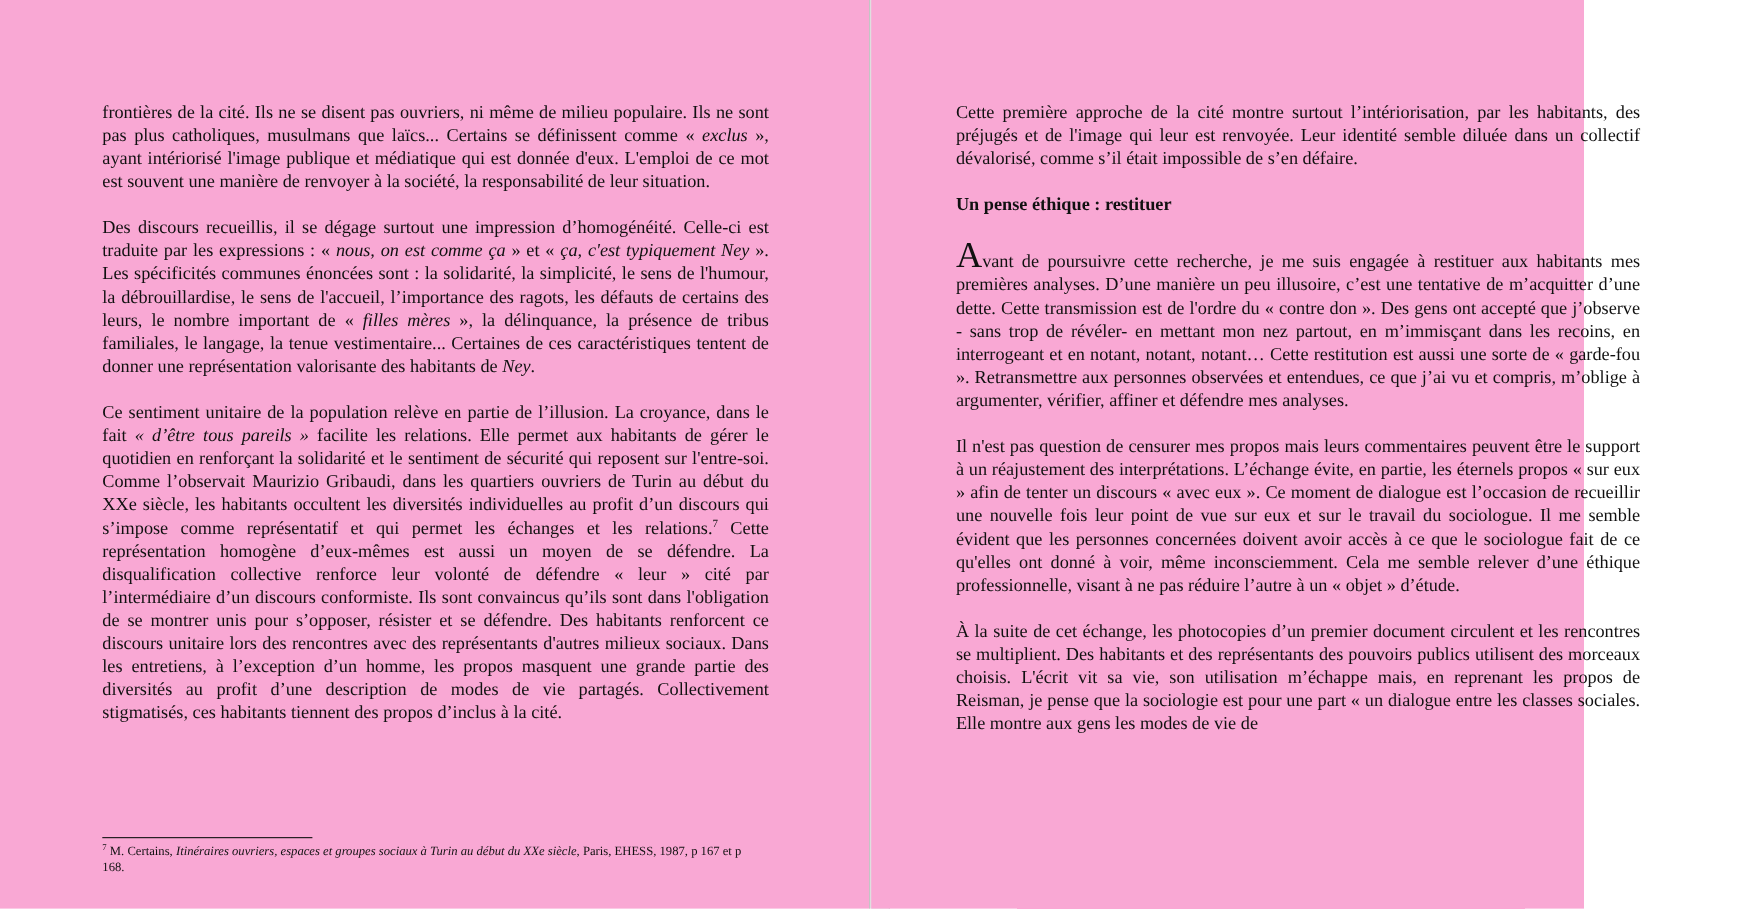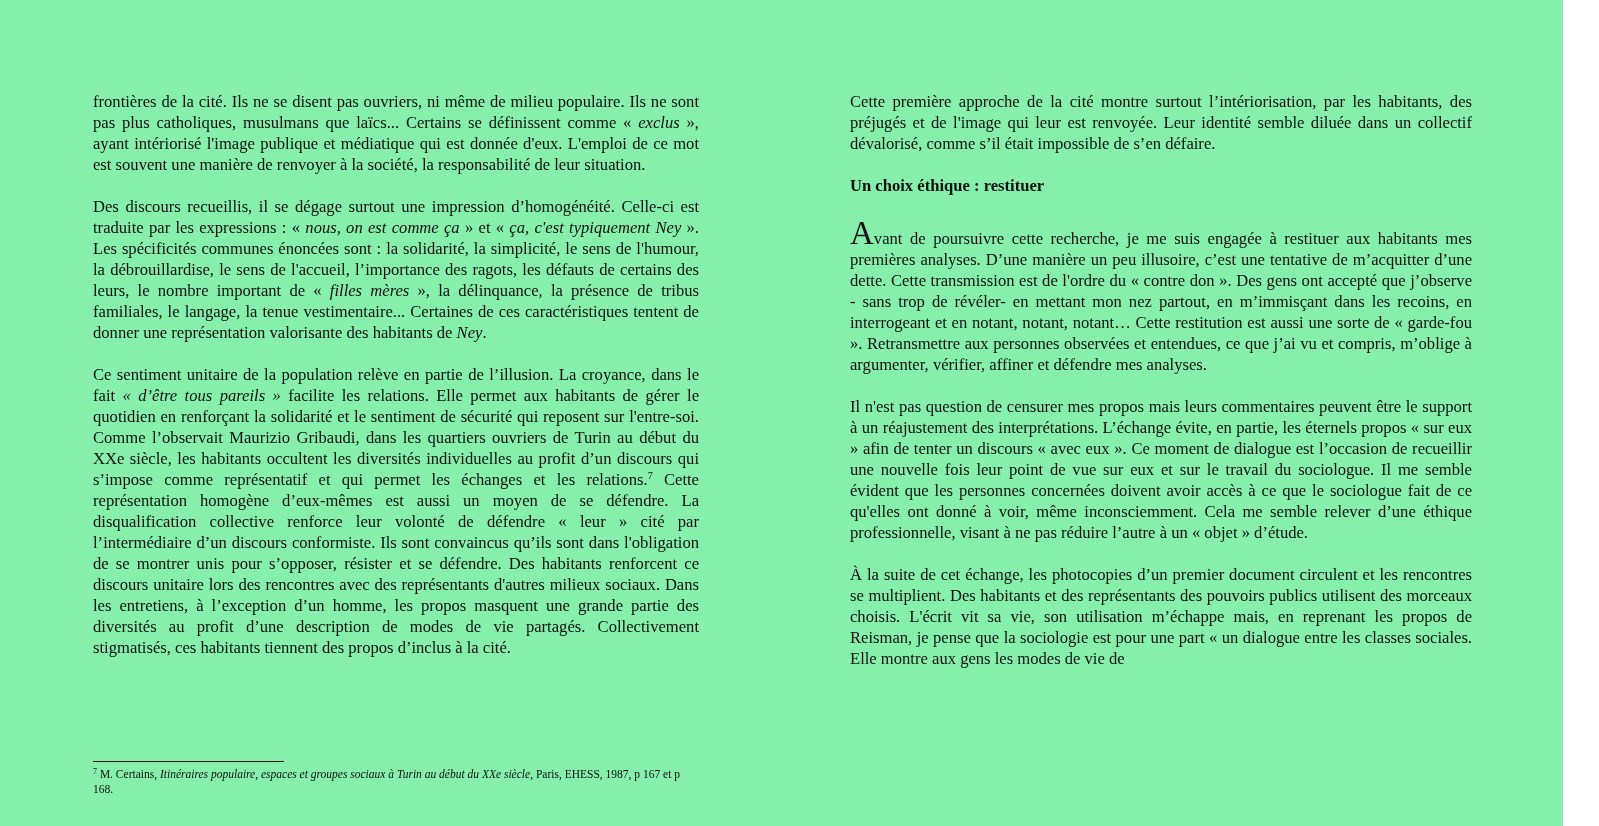--- a/index.html
+++ b/index.html
@@ -4,24 +4,24 @@
 <style>
   html, body { margin: 0; padding: 0; }
   body {
     width: 1599px; height: 826px; overflow: hidden;
     background: #ffffff;
     font-family: "Liberation Serif", "DejaVu Serif", serif;
     color: #111111;
     position: relative;
   }
   .page {
-    position: absolute; top: 0; height: 826px; background: #86efac;
+    position: absolute; top: 0; height: 826px; background: #f9a8d4;
   }
   .page-left { left: 0; width: 790px; }
-  .page-right { left: 773px; width: 790px; }
+  .page-right { left: 792px; width: 648px; }
   .page-gap {
     position: absolute; left: 790px; top: 0; width: 19px; height: 826px;
     background: #e3e3e3;
     border-left: 1px solid #c4c4c4;
     border-right: 1px solid #c4c4c4;
     box-sizing: border-box;
   }
   .text-col {
     position: absolute;
     font-size: 16.6px;
@@ -54,27 +54,27 @@
 <body>
 
 <div class="page page-left">
   <div class="text-col left-col" id="left-col">
       <p><span>frontières de la cité. Ils ne se disent pas ouvriers, ni même de milieu populaire. Ils ne sont pas plus catholiques, musulmans que laïcs... Certains se définissent comme « </span><i>exclus</i><span> », ayant intériorisé l'image publique et médiatique qui est donnée d'eux. L'emploi de ce mot est souvent une manière de renvoyer à la société, la responsabilité de leur situation.</span></p>
       <p><span>Des discours recueillis, il se dégage surtout une impression d’homogénéité. Celle-ci est traduite par les expressions : « </span><i>nous, on est comme ça</i><span> » et « </span><i>ça, c'est typiquement Ney</i><span> ». Les spécificités communes énoncées sont : la solidarité, la simplicité, le sens de l'humour, la débrouillardise, le sens de l'accueil, l’importance des ragots, les défauts de certains des leurs, le nombre important de « </span><i>filles mères</i><span> », la délinquance, la présence de tribus familiales, le langage, la tenue vestimentaire... Certaines de ces caractéristiques tentent de donner une représentation valorisante des habitants de </span><i>Ney</i><span>.</span></p>
       <p class="last"><span>Ce sentiment unitaire de la population relève en partie de l’illusion. La croyance, dans le fait </span><i>« d’être tous pareils »</i><span> facilite les relations. Elle permet aux habitants de gérer le quotidien en renforçant la solidarité et le sentiment de sécurité qui reposent sur l'entre-soi.  Comme l’observait Maurizio Gribaudi, dans les quartiers ouvriers de Turin au début du XXe siècle, les habitants occultent les diversités individuelles au profit d’un discours qui s’impose comme représentatif et qui permet les échanges et les relations.</span><sup>7</sup><span> Cette représentation homogène d’eux-mêmes est aussi un moyen de se défendre. La disqualification collective renforce leur volonté de défendre « leur » cité par l’intermédiaire d’un discours conformiste. Ils sont convaincus qu’ils sont dans l'obligation de se montrer unis pour s’opposer, résister et se défendre. Des habitants renforcent ce discours unitaire lors des rencontres avec des représentants d'autres milieux sociaux. Dans les entretiens, à l’exception d’un homme, les propos masquent une grande partie des diversités au profit d’une description de modes de vie partagés. Collectivement stigmatisés, ces habitants tiennent des propos d’inclus à la cité.</span></p>
     </div>
   <div class="footnote-sep"></div>
   <div class="footnote">
-    <sup>7</sup><span> M. Certains, </span><i>Itinéraires populaire, espaces et groupes sociaux à Turin au début du XXe siècle</i><span>, Paris, EHESS, 1987, p 167 et p 168.</span>
+    <sup>7</sup><span> M. Certains, </span><i>Itinéraires ouvriers, espaces et groupes sociaux à Turin au début du XXe siècle</i><span>, Paris, EHESS, 1987, p 167 et p 168.</span>
   </div>
 </div>
 
 <div class="page-gap"></div>
 
 <div class="page page-right">
   <div class="text-col right-col">
     <p>Cette première approche de la cité montre surtout l’intériorisation, par les habitants, des préjugés et de l'image qui leur est renvoyée. Leur identité semble diluée dans un collectif dévalorisé, comme s’il était impossible de s’en défaire.</p>
-    <h3 class="section-heading">Un choix éthique : restituer</h3>
+    <h3 class="section-heading">Un pense éthique : restituer</h3>
     <p><span class="dropcap">A</span><span>vant de poursuivre cette recherche, je me suis engagée à restituer aux habitants mes premières analyses. D’une manière un peu illusoire, c’est une tentative de m’acquitter d’une dette. Cette transmission est de l'ordre du « contre don ». Des gens ont accepté que j’observe - sans trop de révéler- en mettant mon nez partout, en m’immisçant dans les recoins, en interrogeant et en notant, notant, notant… Cette restitution est aussi une sorte de « garde-fou ». Retransmettre aux personnes observées et entendues, ce que j’ai vu et compris, m’oblige à argumenter, vérifier, affiner et défendre mes analyses.</span></p>
     <p>Il n'est pas question de censurer mes propos mais leurs commentaires peuvent être le support à un réajustement des interprétations. L’échange évite, en partie, les éternels propos « sur eux » afin de tenter un discours « avec eux ». Ce moment de dialogue est l’occasion de recueillir une nouvelle fois leur point de vue sur eux et sur le travail du sociologue. Il me semble évident que les personnes concernées doivent avoir accès à ce que le sociologue fait de ce qu'elles ont donné à voir, même inconsciemment. Cela me semble relever d’une éthique professionnelle, visant à ne pas réduire l’autre à un « objet » d’étude.</p>
     <p class="last">À la suite de cet échange, les photocopies d’un premier document circulent et les rencontres se multiplient. Des habitants et des représentants des pouvoirs publics utilisent des morceaux choisis. L'écrit vit sa vie, son utilisation m’échappe mais, en reprenant les propos de Reisman, je pense que la sociologie est pour une part « un dialogue entre les classes sociales. Elle montre aux gens les modes de vie de</p>
   </div>
 </div>
 
 </body></html>

